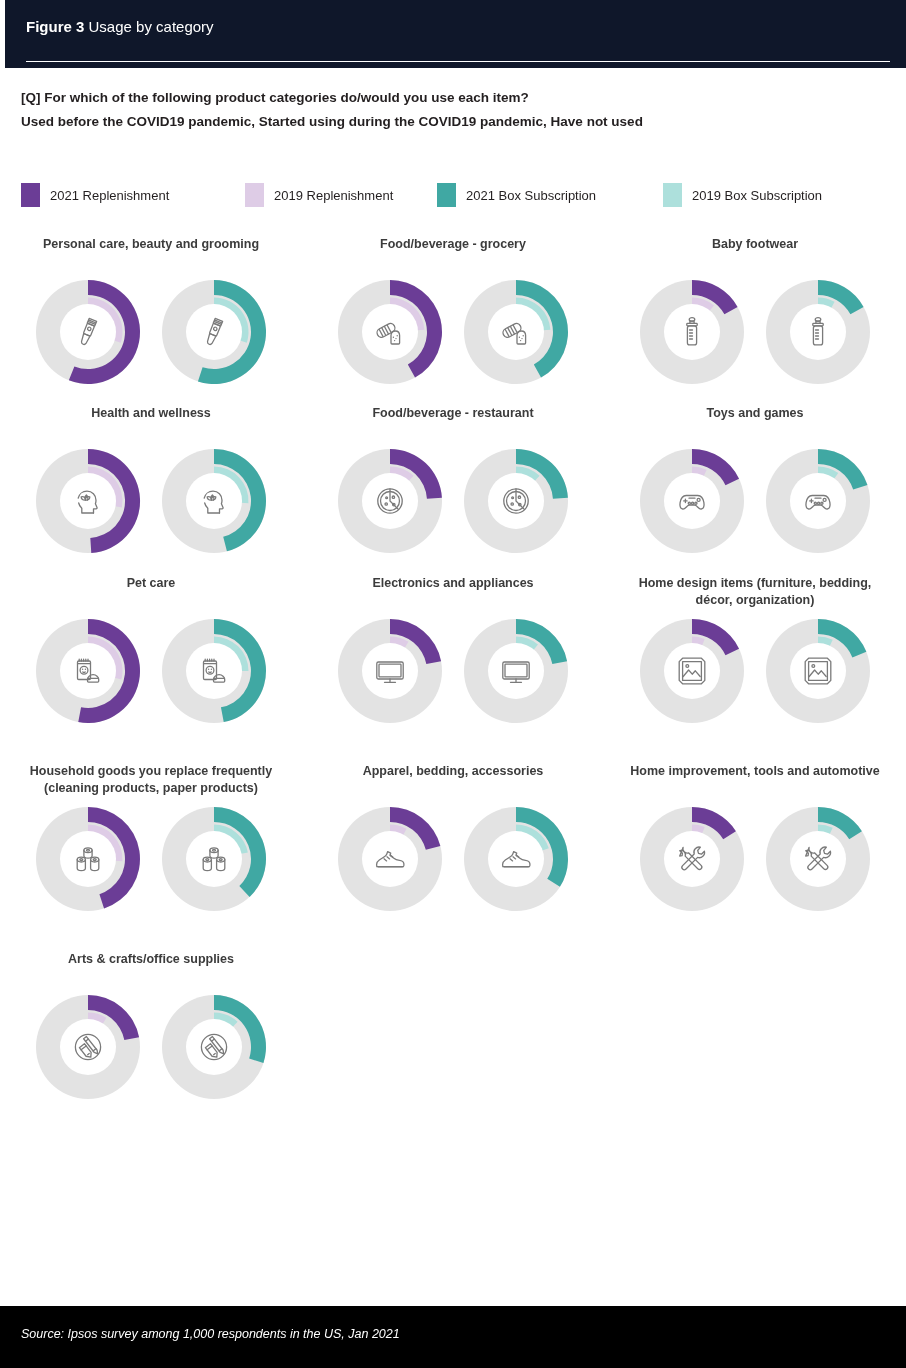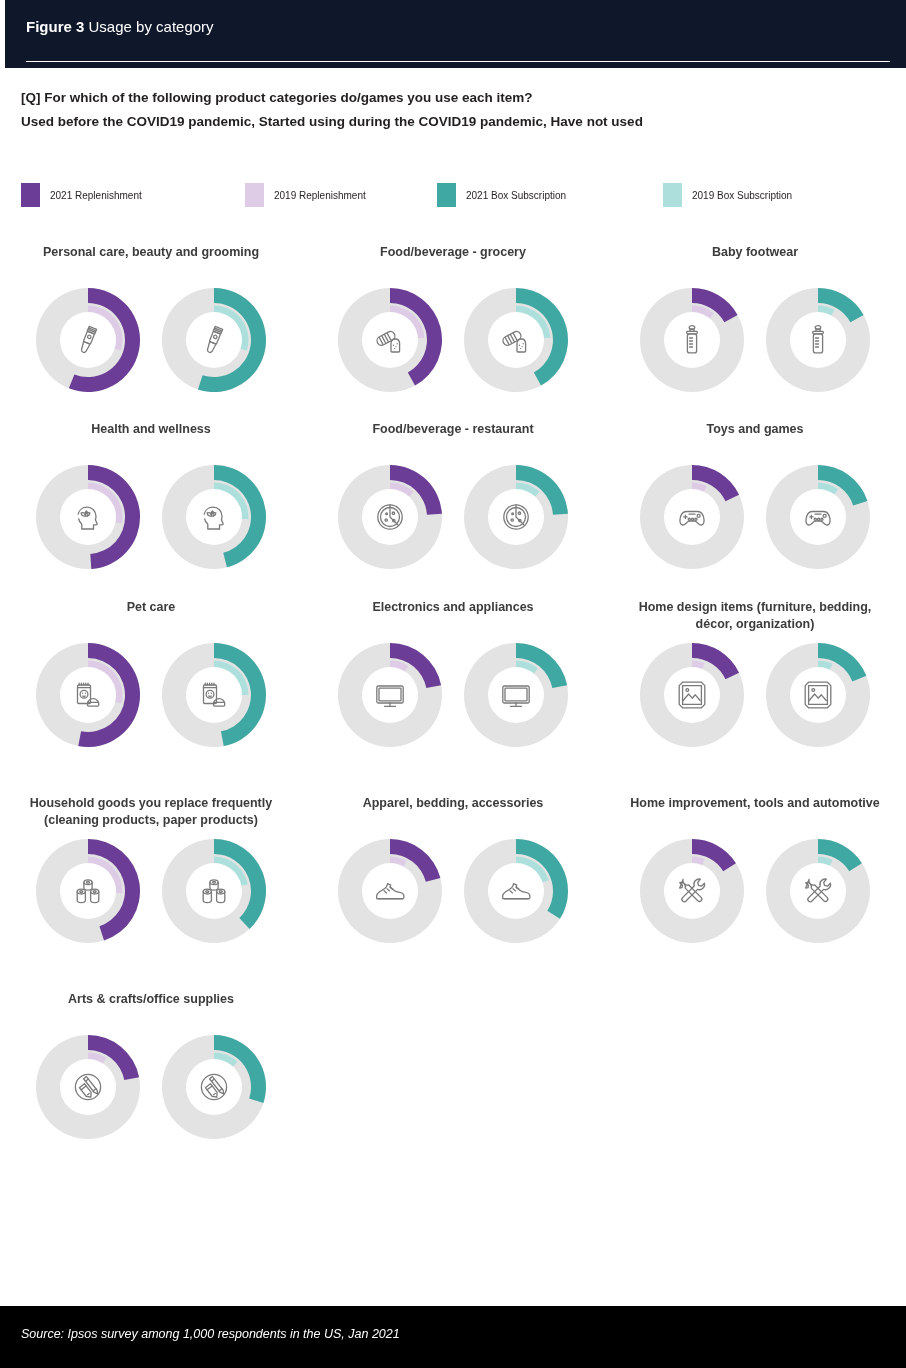--- a/index.html
+++ b/index.html
@@ -31,36 +31,35 @@
   .q-line {
     font-size: 13.5px; font-weight: bold; color: #231f20;
     line-height: 24px; white-space: nowrap;
   }
 
   
   .legend { position: absolute; left: 21px; top: 182px; width: 865px; height: 26px; }
   .legend-item { position: absolute; top: 0; display: flex; align-items: center; height: 26px; }
   .legend-swatch { width: 19px; height: 24px; flex: 0 0 auto; }
   .legend-label {
-    margin-left: 10px; font-size: 10px; color: #231f20; white-space: nowrap;
+    margin-left: 10px; font-size: 13px; color: #231f20; white-space: nowrap;
   }
   .legend-item.i0 { left: 0px; }
   .legend-item.i1 { left: 224px; }
   .legend-item.i2 { left: 416px; }
   .legend-item.i3 { left: 642px; text-align: center; }
 
   
   .grid { position: absolute; left: 0; top: 236px; width: 906px; }
   .cat-row { display: flex; width: 906px; }
   .cat-cell { width: 302px; position: relative; }
   .cat-title {
     text-align: center; font-size: 12.5px; font-weight: bold;
     color: #3c3c3c; line-height: 17px; padding: 0 20px;
     min-height: 34px;
-    margin-top: 8px;
   }
   .donut-pair { display: flex; justify-content: center; gap: 14px; margin-top: 6px; }
 
   .donut { position: relative; width: 112px; height: 112px; }
   .donut svg { display: block; width: 112px; height: 112px; }
   .donut-icon {
     position: absolute; left: 50%; top: 50%;
     transform: translate(-50%,-50%);
     width: 56px; height: 56px; border-radius: 50%;
     background: #ffffff;
@@ -84,21 +83,21 @@
 <div class="page">
 
   <div class="fig-header">
     <div class="fig-header-text">
       <span class="fig-num">Figure 3</span><span> Usage by category</span>
     </div>
     <div class="fig-header-rule"></div>
   </div>
 
   <div class="question-block">
-    <div class="q-line">[Q] For which of the following product categories do/games you use each item?</div>
+    <div class="q-line">[Q] For which of the following product categories do/would you use each item?</div>
     <div class="q-line">Used before the COVID19 pandemic, Started using during the COVID19 pandemic, Have not used</div>
   </div>
 
   <div class="legend">
     <div class="legend-item i0">
       <span class="legend-swatch" style="background: rgb(107, 61, 150);"></span>
       <span class="legend-label">2021 Replenishment</span>
     </div>
     <div class="legend-item i1">
       <span class="legend-swatch" style="background: rgb(222, 204, 230);"></span>

